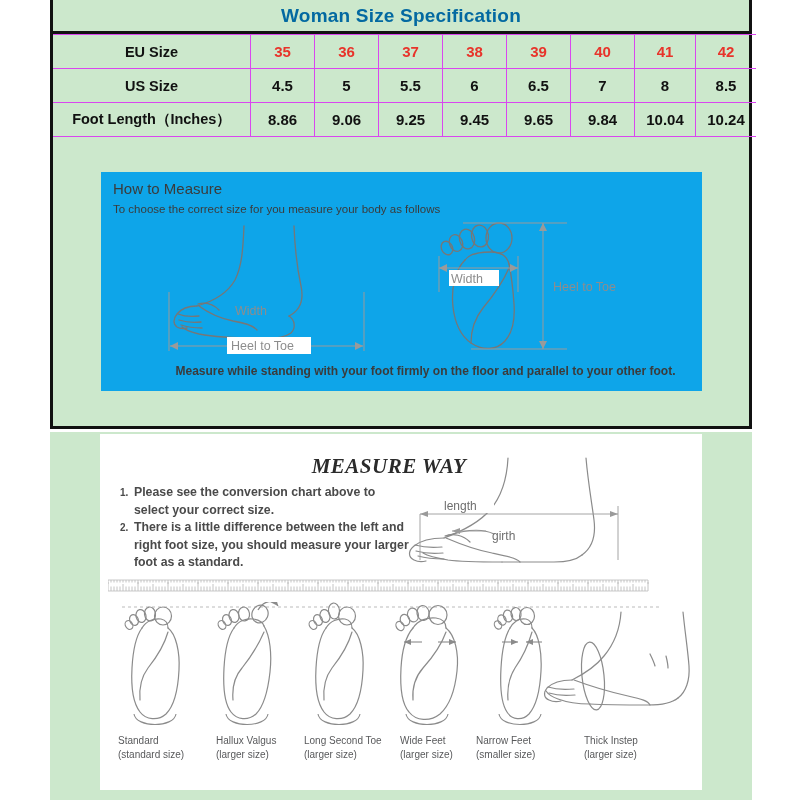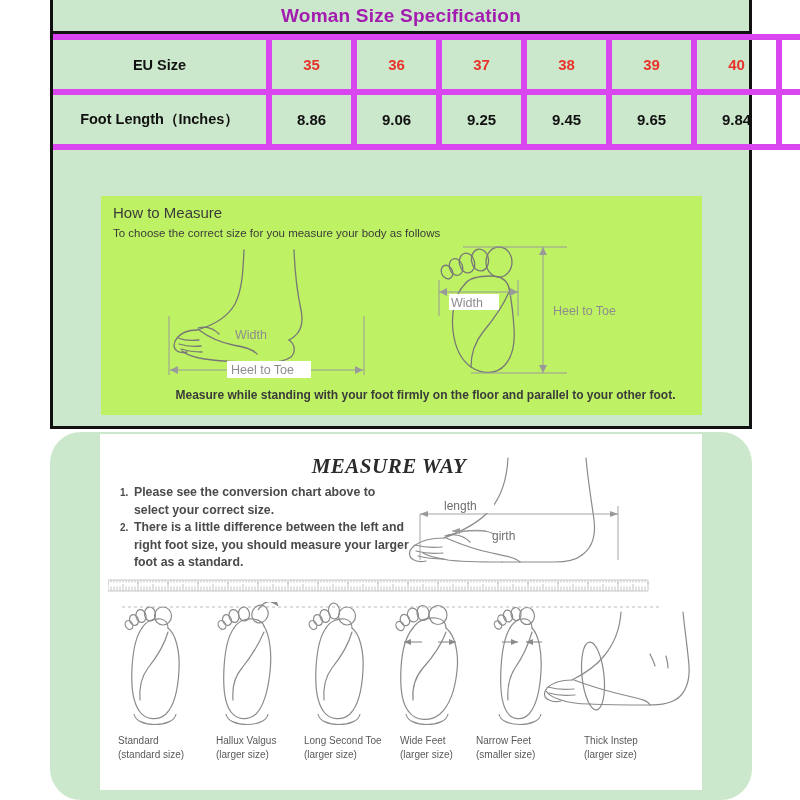--- a/index.html
+++ b/index.html
@@ -18,57 +18,57 @@
     border-left:3px solid #111;
     border-right:3px solid #111;
     border-bottom:3px solid #111;
     box-sizing:border-box;
   }
 
   
   #spec-title{
     position:absolute;left:0;top:0;width:100%;height:34px;
     display:flex;align-items:center;justify-content:center;
-    font-size:19px;font-weight:700;color:#a21caf;
+    font-size:19px;font-weight:700;color:#0369a1;
     border-bottom:3px solid #111;
     box-sizing:border-box;
     letter-spacing:.2px;
   }
 
   
   #size-table{
     position:absolute;left:0;top:34px;width:100%;
     border-collapse:collapse;
     table-layout:fixed;
   }
   #size-table td{
     height:33px;
-    border:6px solid #d946ef;
+    border:1px solid #d946ef;
     text-align:center;
     vertical-align:middle;
     font-size:15px;
     font-weight:700;
     color:#111;
-    padding:8px;
+    padding:0;
   }
   #size-table td.rowhead{
     width:197px;
     text-align:center;
     font-size:14.5px;
     border-left:none;
   }
   #size-table td.val{width:63px;font-weight:600;font-size:15px;}
   #size-table td.val.narrow{width:60px;}
   #size-table tr.eu td.val{color:#e8332a;font-weight:700;}
   #size-table td.last{border-right:none;}
 
   
   #howto-card{
-    position:absolute;left:48px;top:196px;width:601px;height:219px;
-    background:#bef264;
+    position:absolute;left:48px;top:172px;width:601px;height:219px;
+    background:#0ea5e9;
   }
   #howto-title{
     position:absolute;left:12px;top:8px;
     font-size:15px;color:#3b3b3b;font-weight:400;
   }
   #howto-sub{
     position:absolute;left:12px;top:31px;
     font-size:11.5px;color:#3b3b3b;font-weight:400;
   }
   #howto-note{
@@ -79,21 +79,20 @@
   #side-foot{position:absolute;left:48px;top:52px;}
   #sole-foot{position:absolute;left:320px;top:40px;}
 
   .dimlabel{font-size:12.5px;fill:#8d8d8d;font-family:"Liberation Sans",sans-serif;}
 
   
   #bottom-panel{
     position:absolute;left:50px;top:432px;width:702px;height:368px;
     background:#cce8cc;
     box-sizing:border-box;
-    border-radius:31px;
   }
   #mw-card{
     position:absolute;left:50px;top:2px;width:602px;height:356px;
     background:#ffffff;
   }
   #mw-title{
     position:absolute;left:0;top:20px;width:100%;
     text-align:center;
     font-family:"Liberation Serif", serif;
     font-style:italic;
@@ -133,20 +132,31 @@
       <tr class="eu">
         <td class="rowhead">EU Size</td>
         <td class="val">35</td>
         <td class="val">36</td>
         <td class="val">37</td>
         <td class="val">38</td>
         <td class="val">39</td>
         <td class="val">40</td>
         <td class="val narrow">41</td>
         <td class="val narrow last">42</td>
+      </tr>
+      <tr>
+        <td class="rowhead">US Size</td>
+        <td class="val">4.5</td>
+        <td class="val">5</td>
+        <td class="val">5.5</td>
+        <td class="val">6</td>
+        <td class="val">6.5</td>
+        <td class="val">7</td>
+        <td class="val narrow">8</td>
+        <td class="val narrow last">8.5</td>
       </tr>
       <tr>
         <td class="rowhead">Foot Length（Inches）</td>
         <td class="val">8.86</td>
         <td class="val">9.06</td>
         <td class="val">9.25</td>
         <td class="val">9.45</td>
         <td class="val">9.65</td>
         <td class="val">9.84</td>
         <td class="val narrow">10.04</td>

